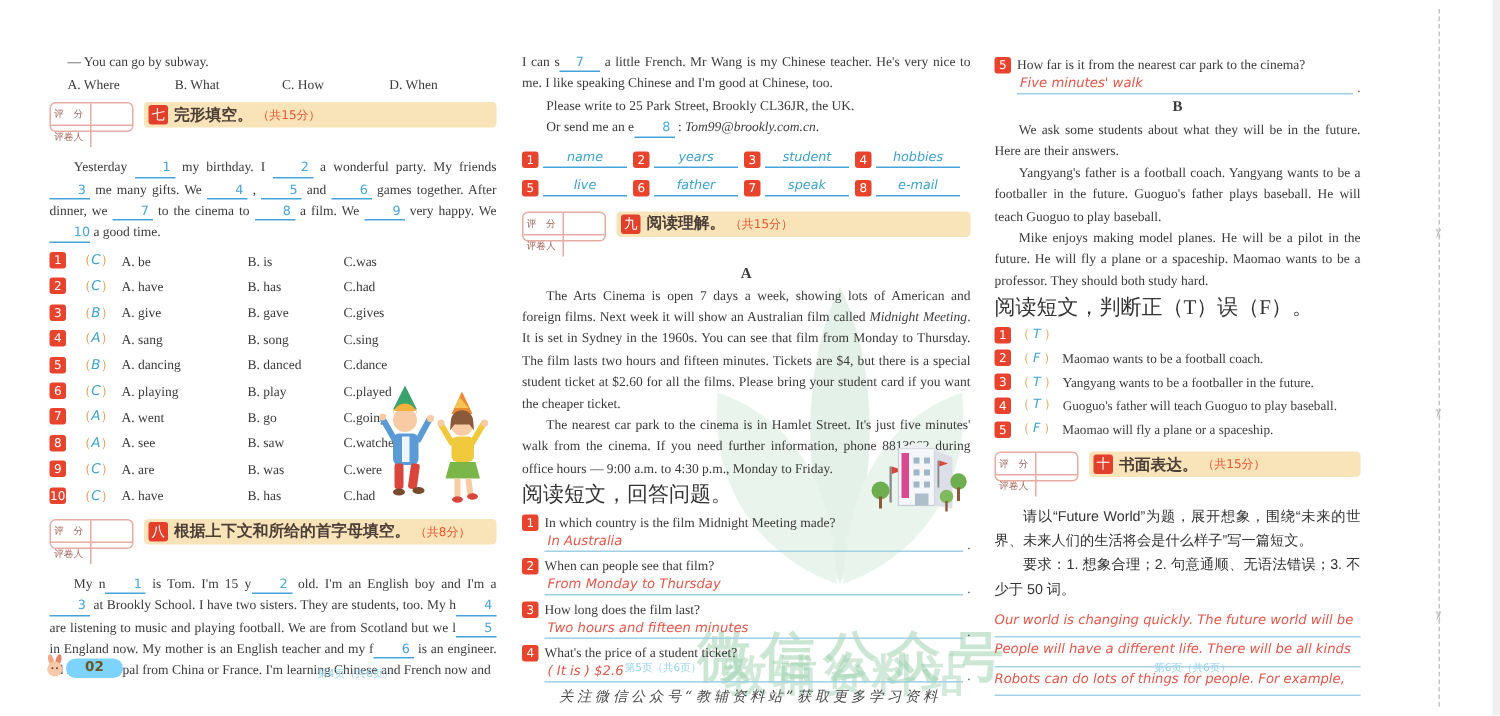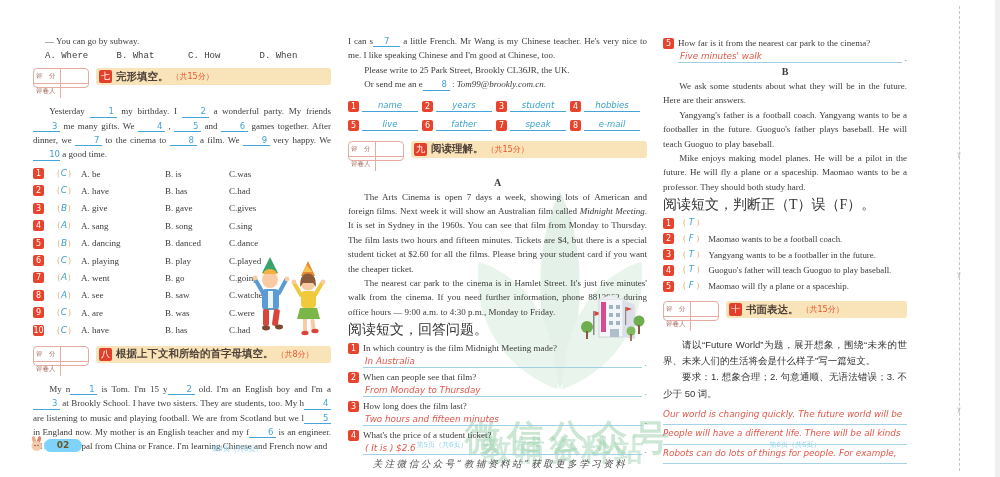--- a/index.html
+++ b/index.html
@@ -8,21 +8,21 @@
           font-family:"Liberation Serif",serif;color:#3b3b3b;}
   .col{position:absolute;top:34px;}
   .col-left{left:33px;width:298px;}
   .col-mid{left:348px;width:299px;}
   .col-right{left:663px;width:244px;}
   p{margin:0;}
   .txt{font-size:9px;line-height:1.6;text-align:justify;color:#3b3b3b;}
   .indent{text-indent:1.8em;}
   .ind{margin-left:12px;}
   .line{font-size:9px;line-height:1.7;}
-  .opt-row{display:flex;margin-top:2px;margin-bottom:6px;font-size:9px;font-family:Liberation Mono, monospace;}
+  .opt-row{display:flex;margin-top:2px;margin-bottom:6px;font-size:9px;}
   .opt-row .opt{width:72px;}
   em{font-style:italic;}
   
   .sec-header{position:relative;height:31px;margin:5px 0 5px;}
   .score-box{position:absolute;left:0;top:0;width:56px;height:20px;border:1px solid #e6aca2;border-radius:4px;background:#fff;box-sizing:border-box;}
   .score-box .srow{height:14px;display:flex;align-items:center;}
   .score-box .srow:first-child{border-bottom:1px solid #e6aca2;}
   .score-box .slbl{display:block;width:27px;padding-left:2px;font-size:6.5px;color:#a2675c;border-right:1px solid #e6aca2;height:100%;line-height:14px;box-sizing:border-box;font-family:"DejaVu Sans",sans-serif;}
   .sec-bar{margin-left:63px;margin-top:7px;height:17px;background:#f9e3b8;border-radius:3px;display:flex;align-items:center;padding-left:3px;}
   .sec-badge{width:13px;height:13px;background:#e2402a;color:#fff;font-size:9px;border-radius:2px;display:flex;align-items:center;justify-content:center;font-family:"DejaVu Sans",sans-serif;flex:none;}

